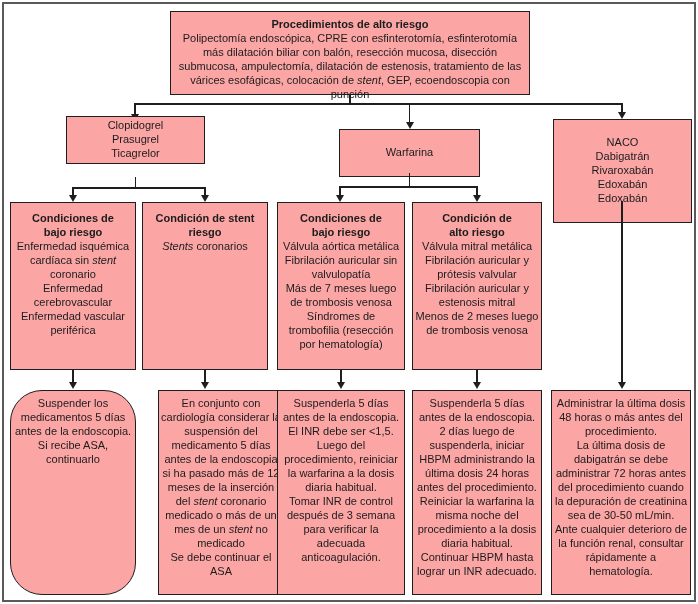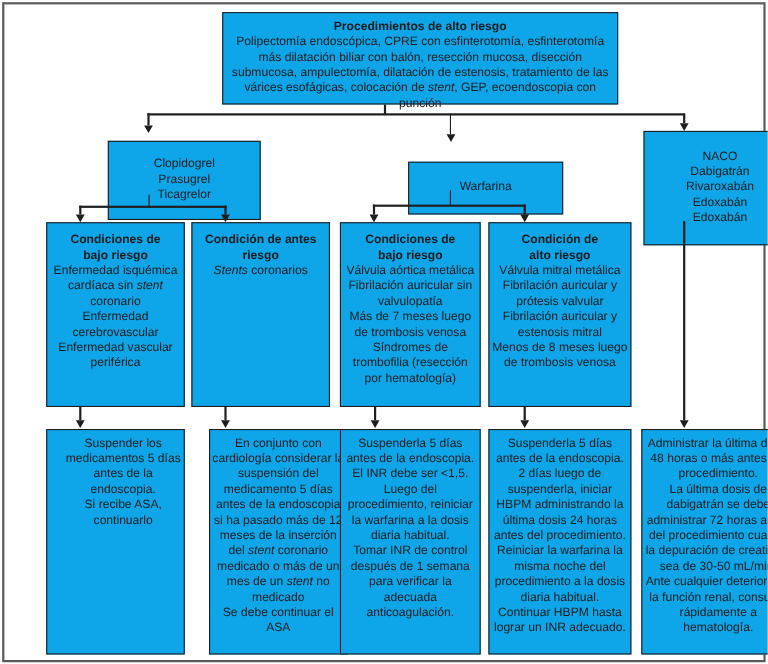--- a/index.html
+++ b/index.html
@@ -3,22 +3,22 @@
 <meta charset="utf-8">
 <style>
   html,body{margin:0;padding:0;background:#fff;}
   #canvas{
     position:relative;width:698px;height:604px;background:#ffffff;
     font-family:"Liberation Sans","DejaVu Sans",sans-serif;
     font-size:11px;line-height:1.27;color:#1c1c1c;overflow:hidden;
   }
   .frame{position:absolute;left:2px;top:2px;right:2px;bottom:2px;border:2px solid #5a5a5a;}
   .box{
-    position:absolute;border:1.5px solid #1e1e1e;background:#0ea5e9;
-    text-align:center;box-sizing:border-box;margin-left:32px;
+    position:absolute;border:1.5px solid #1e1e1e;background:#fca5a5;
+    text-align:center;box-sizing:border-box;
   }
   .vcenter{display:flex;flex-direction:column;justify-content:center;}
   .bold{font-weight:bold;}
   .vline,.hline{position:absolute;background:#1e1e1e;}
   .vline{width:1.5px;}
   .hline{height:1.5px;}
   .arrow{
     position:absolute;width:0;height:0;
     border-left:4px solid transparent;border-right:4px solid transparent;
     border-top:7px solid #1e1e1e;
@@ -39,28 +39,28 @@
 
   <div class="vline" style="left:349.3px;top:95px;height:9px;"></div>
   <div class="hline" style="left:134.3px;top:103px;width:488px;"></div>
   <div class="vline" style="left:134.3px;top:103px;height:11px;"></div>
   <div class="arrow" style="left:131px;top:114px;"></div>
   <div class="vline" style="left:408.8px;top:103px;height:19px;"></div>
   <div class="arrow" style="left:405.5px;top:122px;"></div>
   <div class="vline" style="left:621.3px;top:103px;height:9px;"></div>
   <div class="arrow" style="left:618px;top:112px;"></div>
 
-  <div class="box vcenter" style="left:66px;top:128px;width:139px;height:72px;">
+  <div class="box vcenter" style="left:66px;top:116px;width:139px;height:48px;">
     <div>
         <div>Clopidogrel</div>
         <div>Prasugrel</div>
         <div>Ticagrelor</div>
       </div>
   </div>
-  <div class="box vcenter" style="left:339px;top:147px;width:141px;height:48px;">
+  <div class="box vcenter" style="left:339px;top:129px;width:141px;height:48px;">
     <div>Warfarina</div>
   </div>
   <div class="box vcenter" style="left:553px;top:119px;width:139px;height:104px;">
     <div>
         <div>NACO</div>
         <div>Dabigatrán</div>
         <div>Rivaroxabán</div>
         <div>Edoxabán</div>
         <div>Edoxabán</div>
       </div>
@@ -87,21 +87,21 @@
       </div>
     <div><span>Enfermedad isquémica cardíaca sin </span><i>stent</i><span> coronario</span></div>
     <div>
         <div>Enfermedad cerebrovascular</div>
         <div>Enfermedad vascular periférica</div>
       </div>
   </div>
 
   <div class="box cond" style="left:142px;top:202px;width:126px;height:168px;padding-left:2px;padding-right:2px;">
     <div class="bold">
-        <div>Condición de antes</div>
+        <div>Condición de stent</div>
         <div>riesgo</div>
       </div>
     <div><i>Stents</i><span> coronarios</span></div>
   </div>
 
   <div class="box cond" style="left:277px;top:202px;width:128px;height:168px;padding-left:2px;padding-right:2px;">
     <div class="bold">
         <div>Condiciones de</div>
         <div>bajo riesgo</div>
       </div>
@@ -115,54 +115,54 @@
 
   <div class="box cond" style="left:412px;top:202px;width:130px;height:168px;padding-left:2px;padding-right:2px;">
     <div class="bold">
         <div>Condición de</div>
         <div>alto riesgo</div>
       </div>
     <div>
         <div>Válvula mitral metálica</div>
         <div>Fibrilación auricular y prótesis valvular</div>
         <div>Fibrilación auricular y estenosis mitral</div>
-        <div>Menos de 8 meses luego de trombosis venosa</div>
+        <div>Menos de 2 meses luego de trombosis venosa</div>
       </div>
   </div>
 
   <div class="vline" style="left:72.3px;top:370px;height:12px;"></div>
   <div class="arrow" style="left:69px;top:382px;"></div>
   <div class="vline" style="left:204.3px;top:370px;height:12px;"></div>
   <div class="arrow" style="left:201px;top:382px;"></div>
   <div class="vline" style="left:340.3px;top:370px;height:12px;"></div>
   <div class="arrow" style="left:337px;top:382px;"></div>
   <div class="vline" style="left:476.3px;top:370px;height:12px;"></div>
   <div class="arrow" style="left:473px;top:382px;"></div>
 
   <div class="vline" style="left:621.3px;top:201px;height:181px;"></div>
   <div class="arrow" style="left:618px;top:382px;"></div>
 
-  <div class="box pad" style="left:10px;top:390px;width:126px;height:205px;padding-left:16px;padding-right:2px;">
+  <div class="box pad" style="left:10px;top:390px;width:126px;height:205px;padding-left:2px;padding-right:2px;border-radius:32px;">
     <div>
         <div>Suspender los medicamentos 5 días antes de la endoscopia.</div>
         <div>Si recibe ASA, continuarlo</div>
       </div>
   </div>
 
   <div class="box pad" style="left:158px;top:390px;width:126px;height:205px;padding-left:2px;padding-right:2px;">
     <div><span>En conjunto con cardiología considerar la suspensión del medicamento 5 días antes de la endoscopia si ha pasado más de 12 meses de la inserción del </span><i>stent</i><span> coronario medicado o más de un mes de un </span><i>stent</i><span> no medicado</span></div>
     <div>Se debe continuar el ASA</div>
   </div>
 
   <div class="box pad" style="left:277px;top:390px;width:128px;height:205px;padding-left:2px;padding-right:2px;">
     <div>
         <div>Suspenderla 5 días antes de la endoscopia.</div>
         <div>El INR debe ser &lt;1,5.</div>
         <div>Luego del procedimiento, reiniciar la warfarina a la dosis diaria habitual.</div>
-        <div>Tomar INR de control después de 1 semana para verificar la adecuada anticoagulación.</div>
+        <div>Tomar INR de control después de 3 semana para verificar la adecuada anticoagulación.</div>
       </div>
   </div>
 
   <div class="box pad" style="left:412px;top:390px;width:130px;height:205px;padding-left:2px;padding-right:2px;">
     <div>
         <div>Suspenderla 5 días antes de la endoscopia.</div>
         <div>2 días luego de suspenderla, iniciar HBPM administrando la última dosis 24 horas antes del procedimiento.</div>
         <div>Reiniciar la warfarina la misma noche del procedimiento a la dosis diaria habitual.</div>
         <div>Continuar HBPM hasta lograr un INR adecuado.</div>
       </div>

